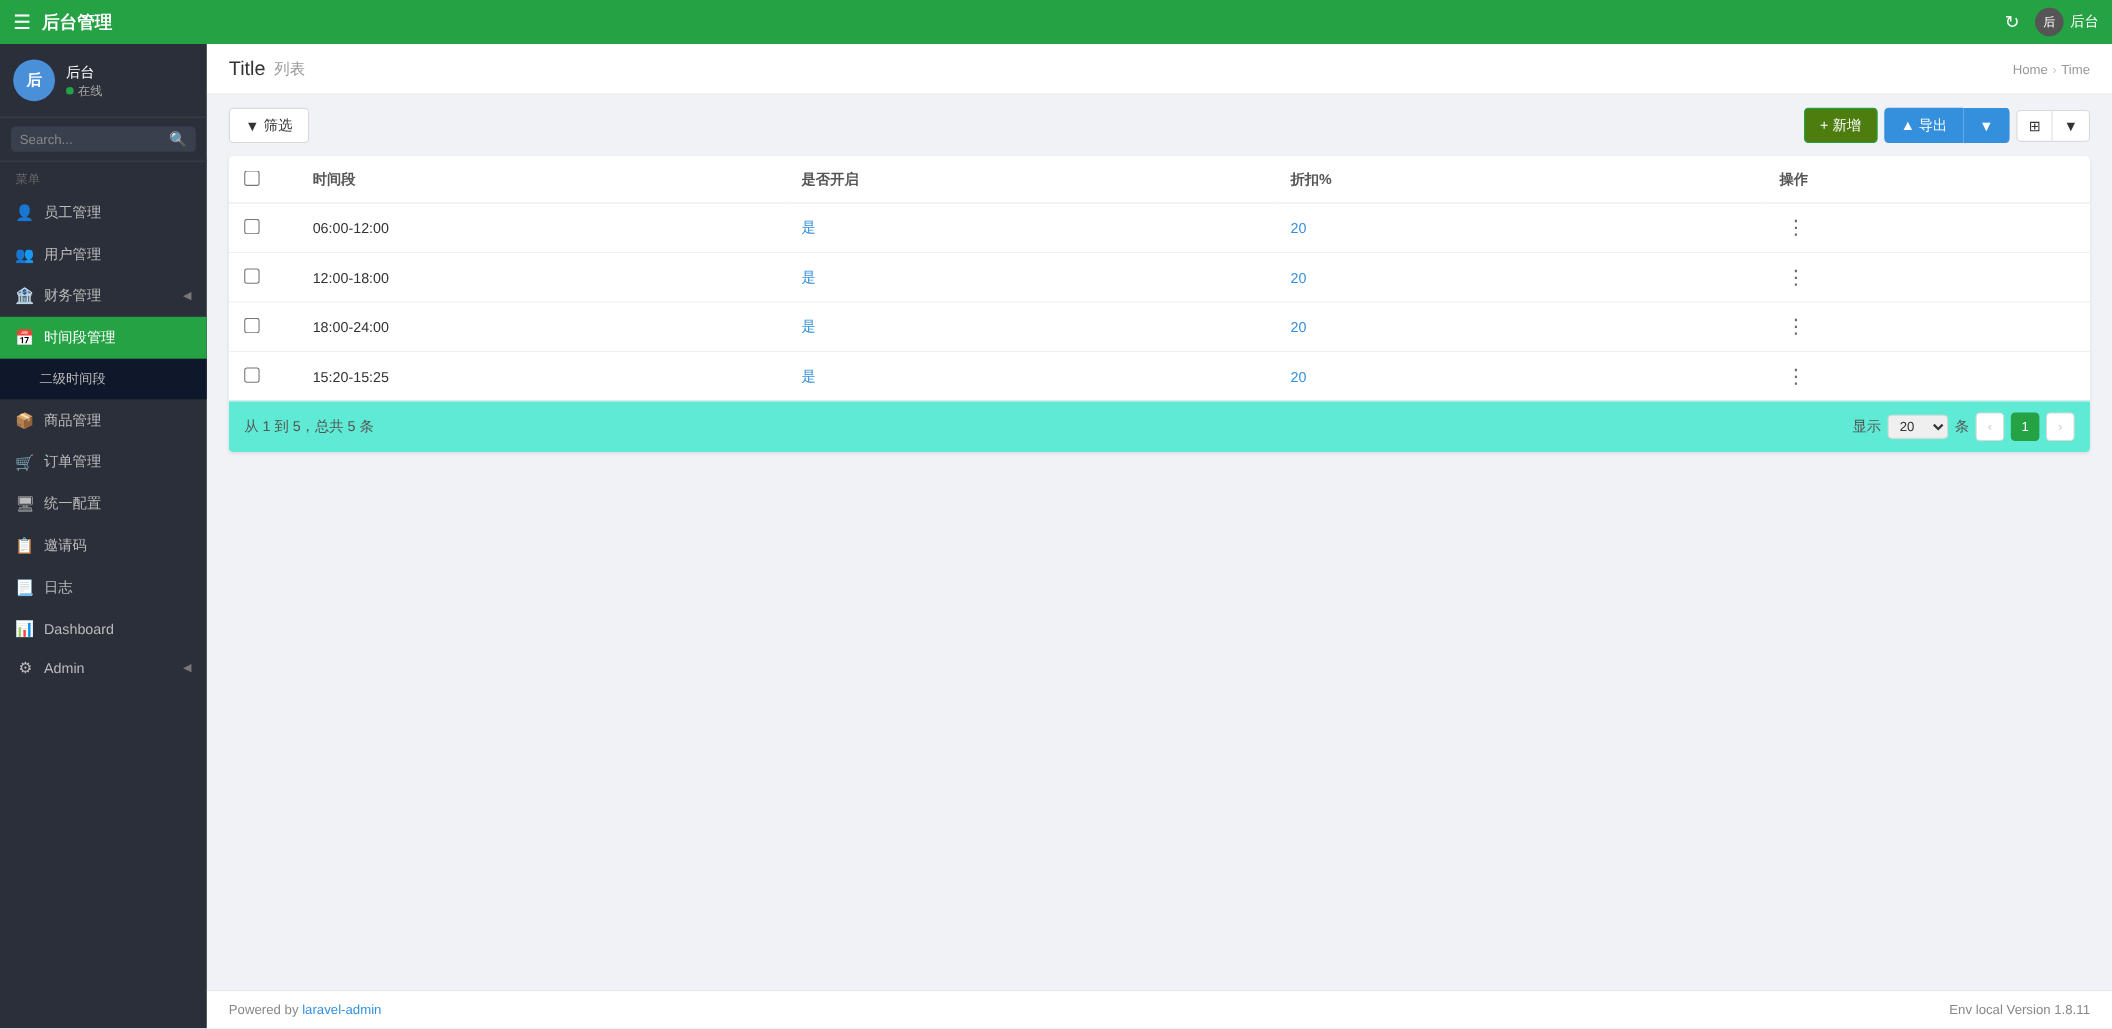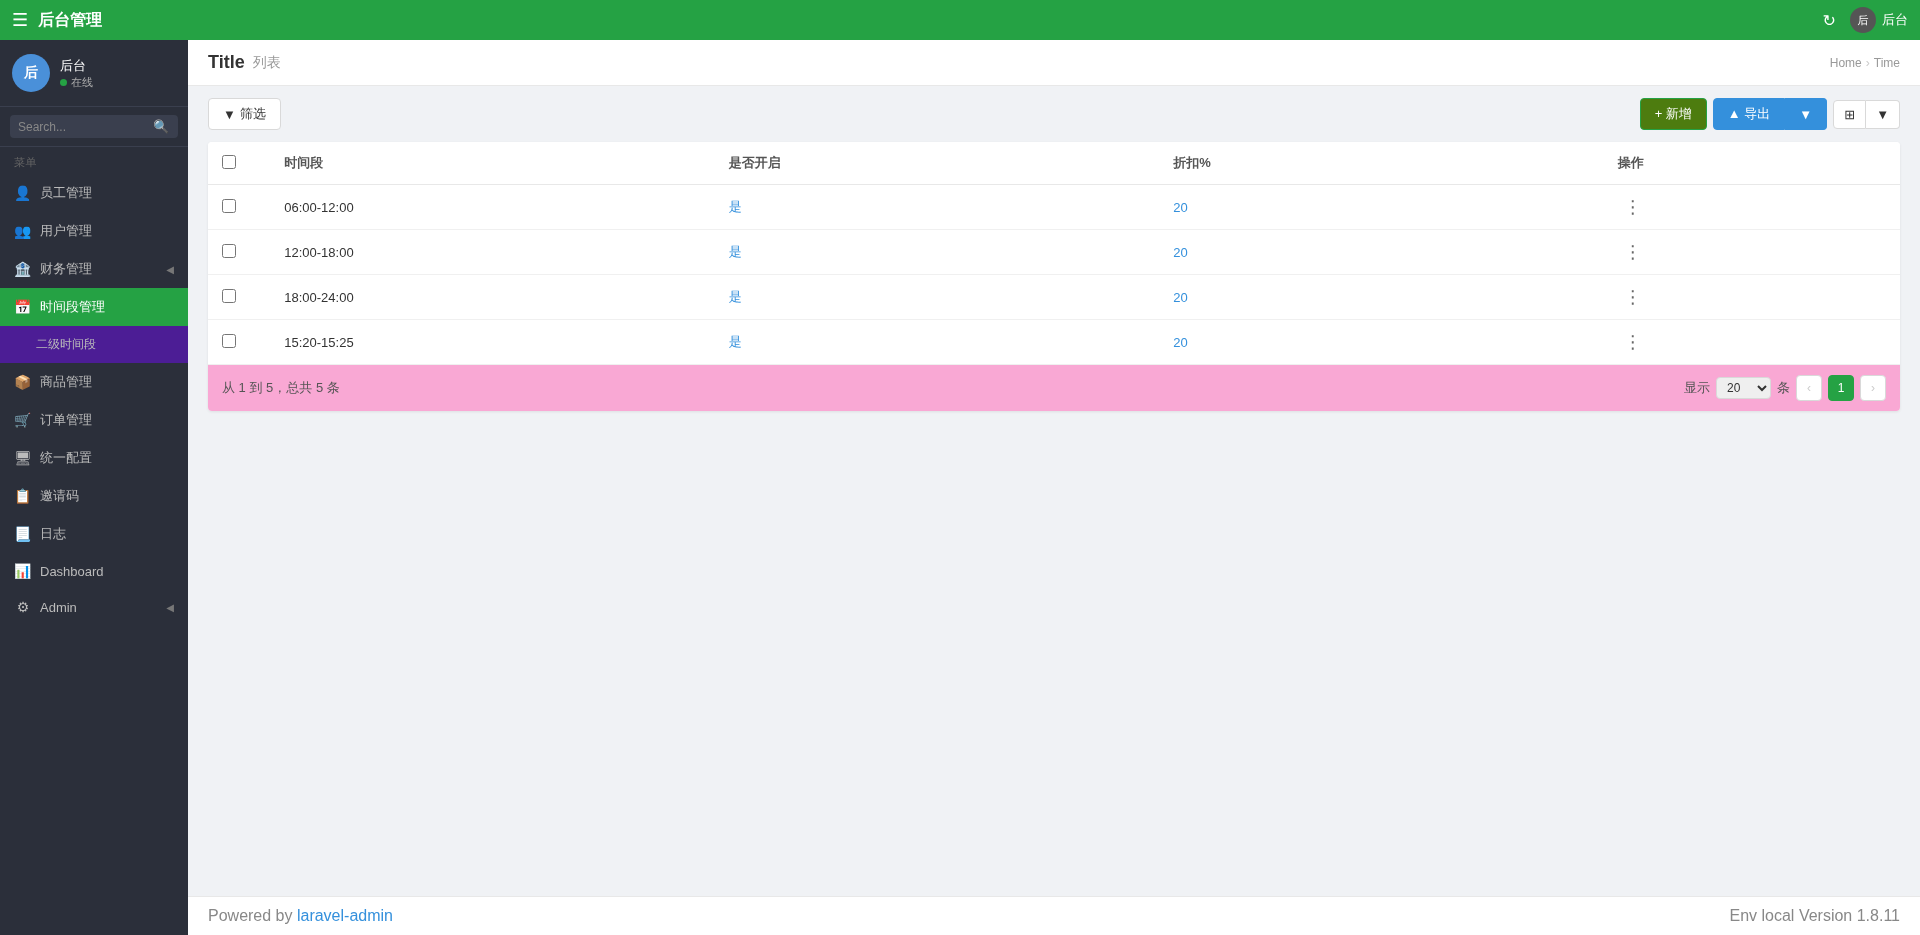--- a/index.html
+++ b/index.html
@@ -83,21 +83,21 @@
       padding: 10px 14px;
       color: #bbb;
       cursor: pointer;
       font-size: 13px;
       gap: 8px;
       position: relative;
     }
     .sidebar-item.active { background: #25a244; color: white; }
     .sidebar-item .item-icon { font-size: 14px; width: 18px; text-align: center; }
     .sidebar-item .item-arrow { margin-left: auto; font-size: 10px; color: #777; }
-    .sidebar-submenu { background: #4c1d95; }
+    .sidebar-submenu { background: #0f172a; }
     .sidebar-submenu .sidebar-item { padding-left: 36px; font-size: 12px; }
 
     
     .main-content {
       flex: 1;
       display: flex;
       flex-direction: column;
       overflow: auto;
     }
 
@@ -105,21 +105,21 @@
     .page-header {
       background: white;
       padding: 12px 20px;
       display: flex;
       align-items: center;
       justify-content: space-between;
       border-bottom: 1px solid #e8e8e8;
       flex-shrink: 0;
     }
     .page-header-left { display: flex; align-items: center; gap: 8px; }
-    .page-title { font-size: 18px; font-weight: 700; color: #333; }
+    .page-title { font-size: 18px; font-weight: 400; color: #333; }
     .page-subtitle { font-size: 14px; color: #999; }
     .breadcrumb { display: flex; align-items: center; gap: 4px; font-size: 12px; color: #999; }
     .breadcrumb a { color: #999; text-decoration: none; }
     .breadcrumb-sep { color: #ccc; }
 
     
     .toolbar {
       padding: 12px 20px;
       display: flex;
       align-items: center;
@@ -187,21 +187,21 @@
     .link-blue { color: #3490dc; text-decoration: none; cursor: pointer; }
 
     .action-dots { color: #666; font-size: 18px; cursor: pointer; padding: 2px 6px; }
 
     
     .table-footer {
       padding: 10px 14px;
       display: flex;
       align-items: center;
       justify-content: space-between;
-      background: #f9a8d4;
+      background: #5eead4;
       border-top: 1px solid #f0f0f0;
       font-size: 13px;
       color: #555;
     }
     .pagination-info { display: flex; align-items: center; gap: 6px; }
     .per-page-select {
       border: 1px solid #d9d9d9; border-radius: 4px; padding: 2px 6px;
       font-size: 12px; color: #333; cursor: pointer;
     }
     .page-btn {
@@ -216,21 +216,21 @@
     .page-btn.disabled { color: #ccc; cursor: default; }
 
     
     .footer {
       background: white;
       padding: 10px 20px;
       display: flex;
       align-items: center;
       justify-content: space-between;
       border-top: 1px solid #e8e8e8;
-      font-size: 16px;
+      font-size: 12px;
       color: #888;
       flex-shrink: 0;
     }
     .footer a { color: #3490dc; text-decoration: none; }
 
     
     .app-title {
       color: white;
       font-size: 16px;
       font-weight: bold;

